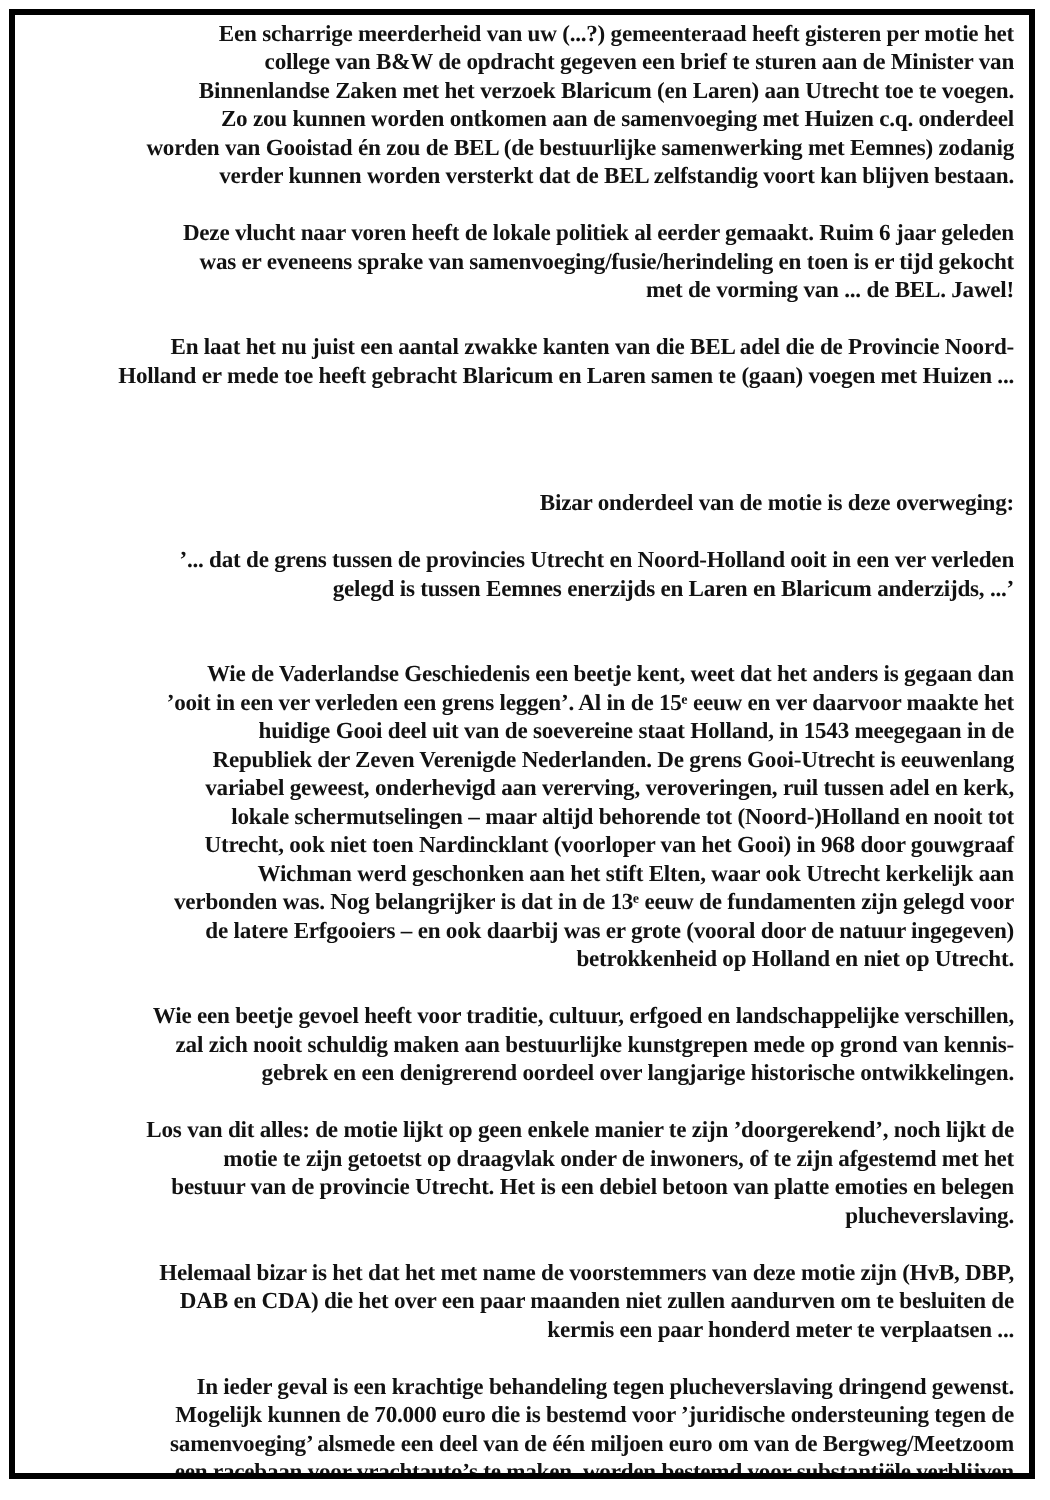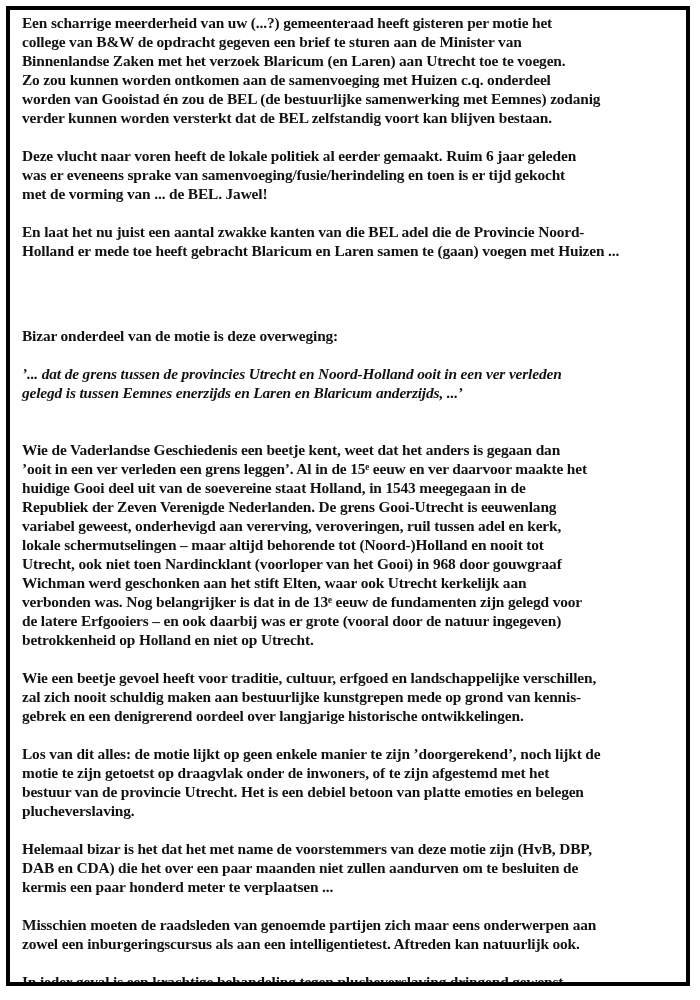--- a/index.html
+++ b/index.html
@@ -29,26 +29,26 @@
     font-weight: bold;
     font-size: 15.4px;
     line-height: 19px;
     letter-spacing: -0.15px;
     color: #121212;
     text-align: left;
   }
   p.para {
     margin: 0 0 19px 0;
     white-space: pre-line; 
+    text-align: right;
   }
   p.para:last-child {
     margin-bottom: 0;
   }
   .quote-line {
-    font-style: italic;
     white-space: pre-line;
   }
   .intro-line {
     white-space: pre-line;
   }
 </style>
 </head>
 <body>
 
 <div class="page-frame">
@@ -92,22 +92,20 @@
 
     <p class="para">Los van dit alles: de motie lijkt op geen enkele manier te zijn ’doorgerekend’, noch lijkt de
 motie te zijn getoetst op draagvlak onder de inwoners, of te zijn afgestemd met het
 bestuur van de provincie Utrecht. Het is een debiel betoon van platte emoties en belegen
 plucheverslaving.</p>
 
     <p class="para">Helemaal bizar is het dat het met name de voorstemmers van deze motie zijn (HvB, DBP,
 DAB en CDA) die het over een paar maanden niet zullen aandurven om te besluiten de
 kermis een paar honderd meter te verplaatsen ...</p>
 
-    <p class="para">Misschien moeten de raadsleden van genoemde partijen zich maar eens onderwerpen aan
-zowel een inburgeringscursus als aan een intelligentietest. Aftreden kan natuurlijk ook.</p>
 
     <p class="para">In ieder geval is een krachtige behandeling tegen plucheverslaving dringend gewenst.
 Mogelijk kunnen de 70.000 euro die is bestemd voor ’juridische ondersteuning tegen de
 samenvoeging’ alsmede een deel van de één miljoen euro om van de Bergweg/Meetzoom
 een racebaan voor vrachtauto’s te maken, worden bestemd voor substantiële verblijven
 voor de betrokken raadsleden in afkickcentra. Bij voorkeur in Patagonië.</p>
 
   </div>
 </div>
 

